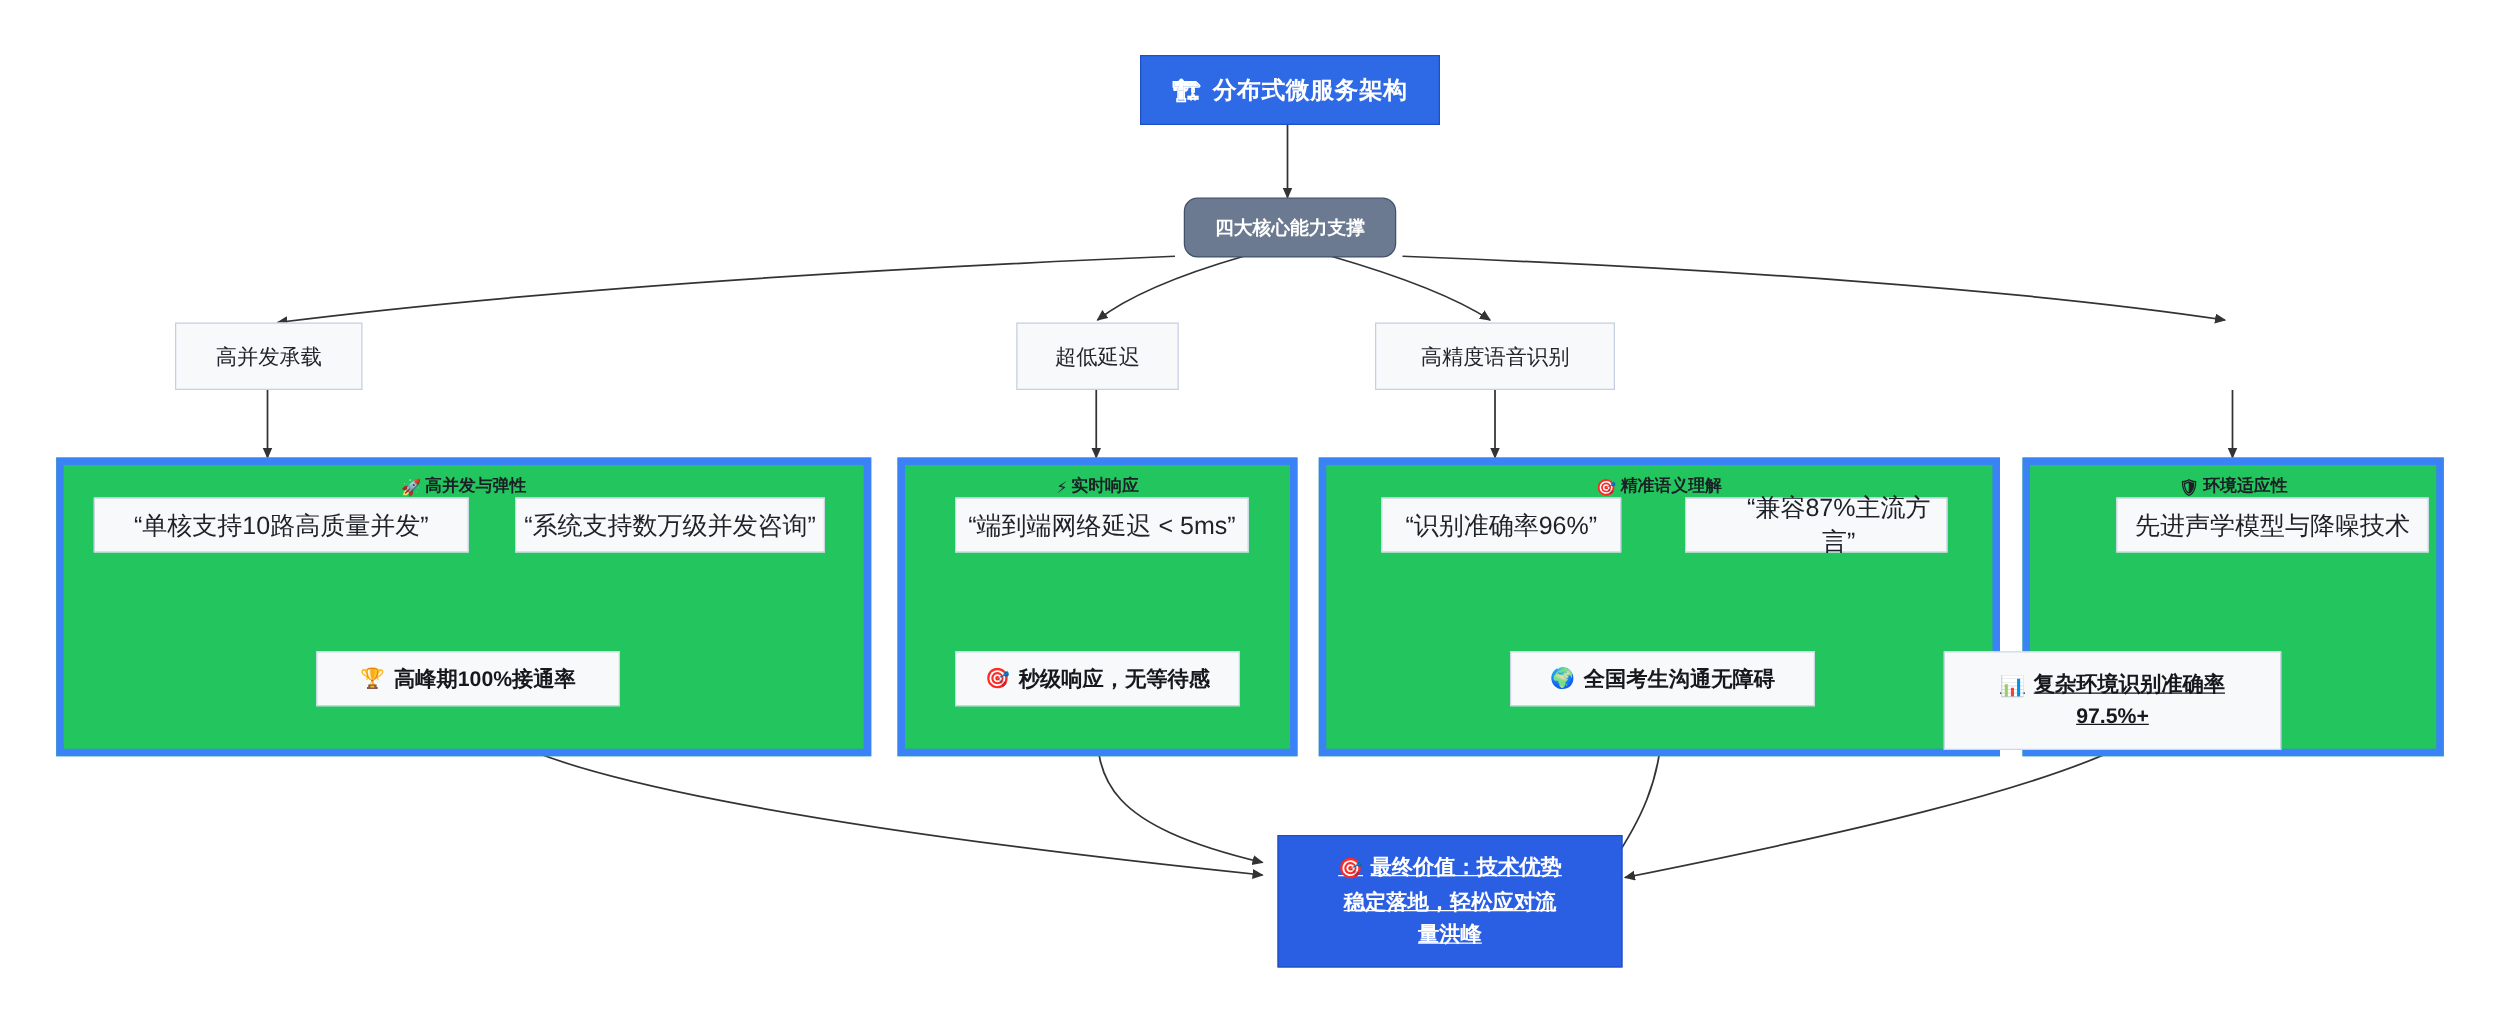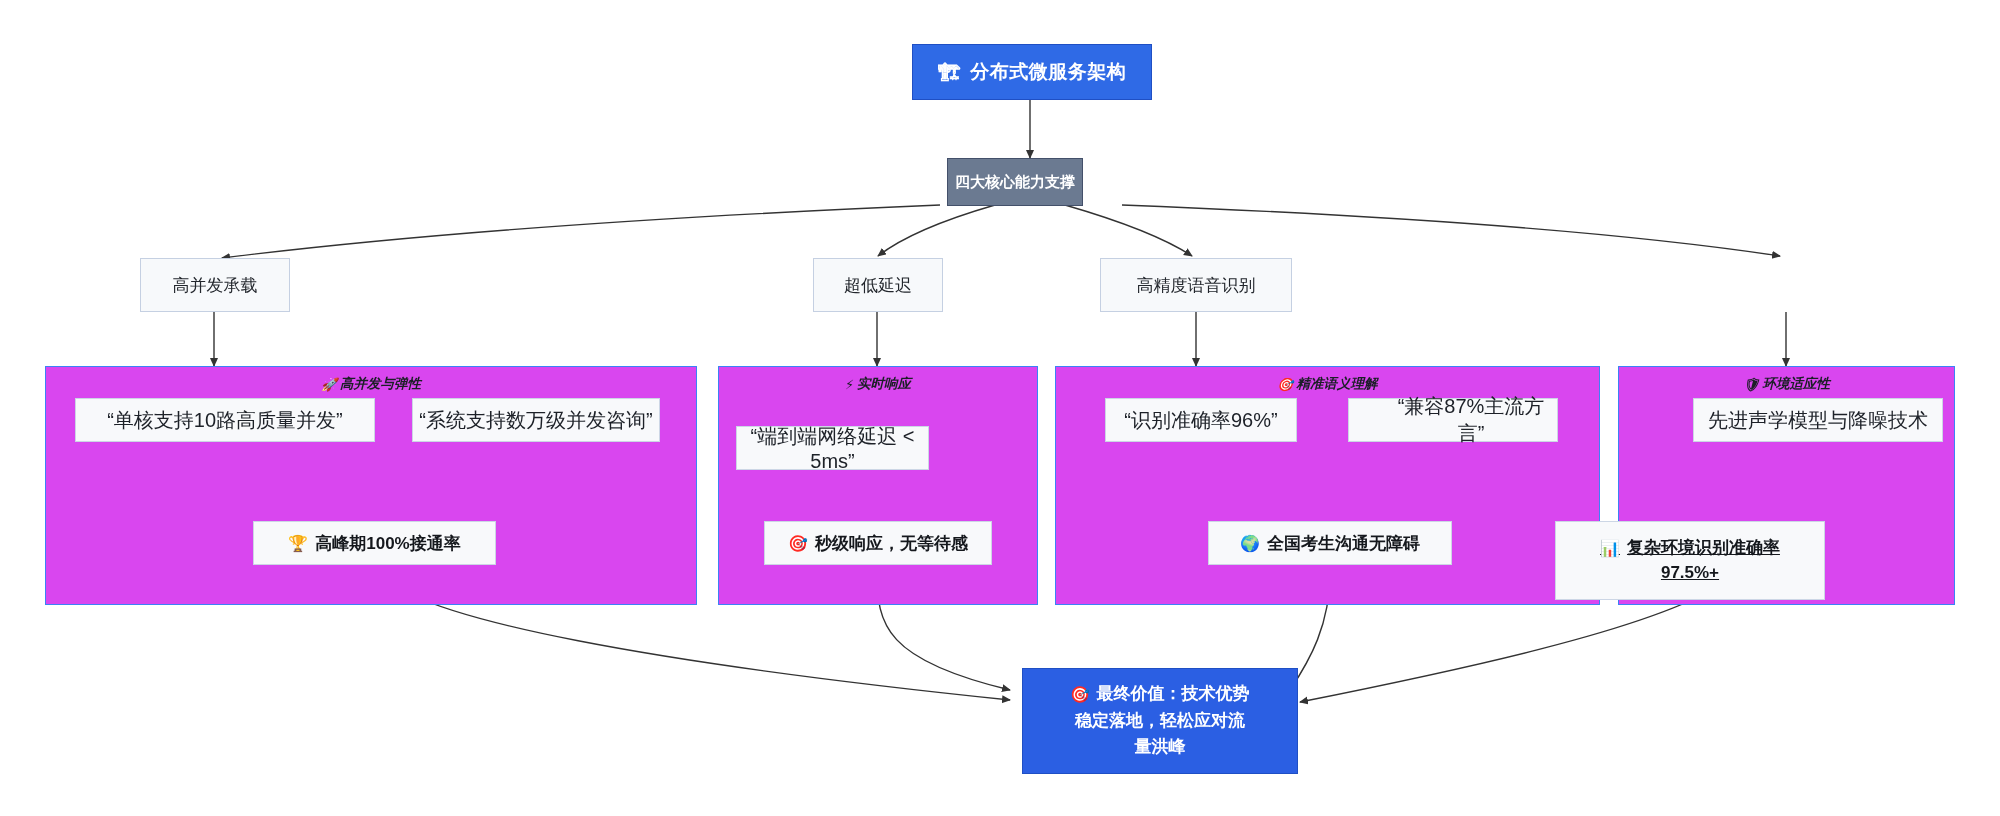--- a/index.html
+++ b/index.html
@@ -50,24 +50,23 @@
   .n-cap{
     background:#f7f9fb;
     border:1px solid #c5d0e2;
     color:#22262c;
     font-size:17px;
   }
   
   .cluster{
     position:absolute;
     box-sizing:border-box;
-    background:#d946ef;
-    border:1px solid #3b82f6;
+    background:#22c55e;
+    border:6px solid #3b82f6;
     z-index:1;
-    font-style:italic;
   }
   .cluster-title{
     position:absolute;
     top:8px;
     left:0;
     width:100%;
     text-align:center;
     font-size:13.5px;
     font-weight:bold;
     color:#1b1f26;
@@ -165,21 +164,21 @@
       <path d="M1330,572 C1330,625 1310,660 1290,690"></path>
       <path d="M1720,585 C1650,630 1450,672 1300,702"></path>
     </g>
   </svg>
 
   <div class="node n-root" style="left:912px;top:44px;width:240px;height:56px;">
     <span class="ico">🏗</span>
     <span>分布式微服务架构</span>
   </div>
 
-  <div class="node n-hub" style="left:947px;top:158px;width:136px;height:48px;">
+  <div class="node n-hub" style="left:947px;top:158px;width:170px;height:48px;border-radius:11px;">
     <span>四大核心能力支撑</span>
   </div>
 
   <div class="node n-cap" style="left:140px;top:258px;width:150px;height:54px;align-items:center;">
     <span>高并发承载</span>
   </div>
   <div class="node n-cap" style="left:813px;top:258px;width:130px;height:54px;">
     <span>超低延迟</span>
   </div>
   <div class="node n-cap" style="left:1100px;top:258px;width:192px;height:54px;text-align:right;">
@@ -200,21 +199,21 @@
   <div class="node n-result" style="left:253px;top:521px;width:243px;height:44px;">
     <span class="ico">🏆</span>
     <span>高峰期100%接通率</span>
   </div>
 
   <div class="cluster" style="left:718px;top:366px;width:320px;height:239px;">
     <div class="cluster-title">
       <span class="ico">⚡</span><span>实时响应</span>
     </div>
   </div>
-  <div class="node n-leaf" style="left:736px;top:398px;width:193px;height:44px;margin-top:28px;">
+  <div class="node n-leaf" style="left:764px;top:398px;width:235px;height:44px;">
     <span>“端到端网络延迟 &lt; 5ms”</span>
   </div>
   <div class="node n-result" style="left:764px;top:521px;width:228px;height:44px;">
     <span class="ico">🎯</span>
     <span>秒级响应，无等待感</span>
   </div>
 
   <div class="cluster" style="left:1055px;top:366px;width:545px;height:239px;">
     <div class="cluster-title">
       <span class="ico">🎯</span><span>精准语义理解</span>
@@ -239,21 +238,21 @@
   <div class="node n-leaf" style="left:1661px;top:398px;width:250px;height:44px;margin-left:32px;">
     <span>先进声学模型与降噪技术</span>
   </div>
   <div class="node n-result" style="left:1555px;top:521px;width:270px;height:79px;text-decoration:underline;">
     <div class="two-line">
       <span class="ico">📊</span><span>复杂环境识别准确率</span><br>
       <span>97.5%+</span>
     </div>
   </div>
 
-  <div class="node n-final" style="left:1022px;top:668px;width:276px;height:106px;">
+  <div class="node n-final" style="left:1022px;top:668px;width:276px;height:106px;text-decoration:underline;">
     <div>
       <span class="ico">🎯</span><span>最终价值：技术优势</span><br>
       <span>稳定落地，轻松应对流</span><br>
       <span>量洪峰</span>
     </div>
   </div>
 
 </div>
 
 </body></html>

